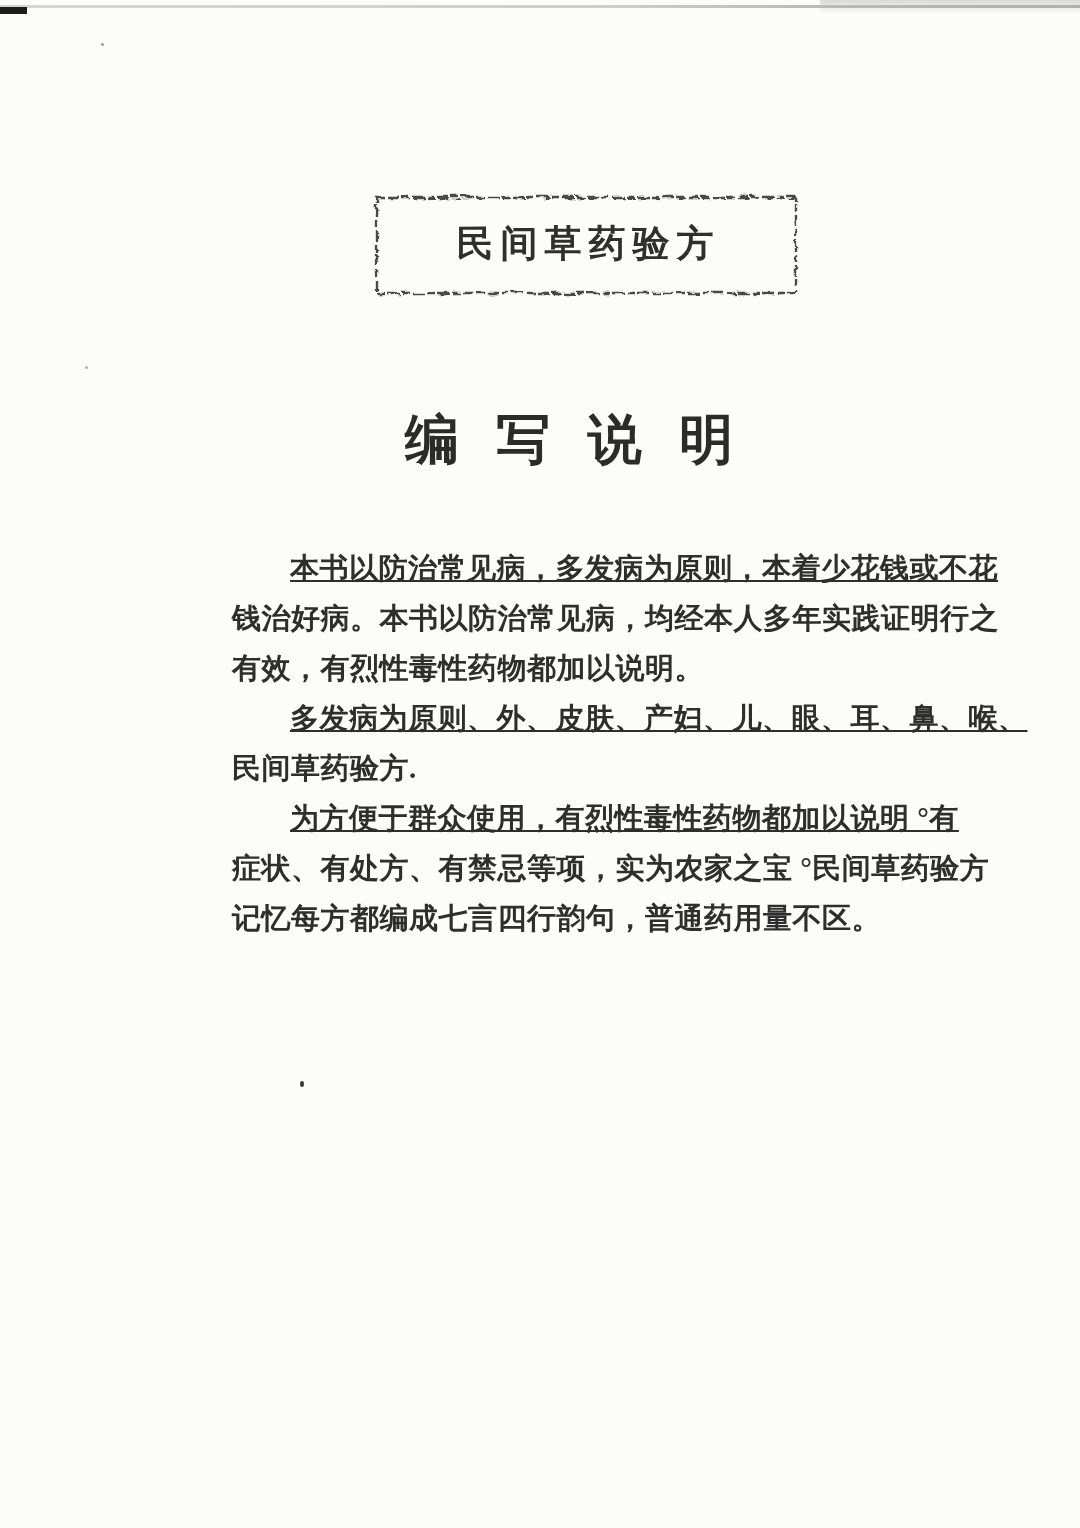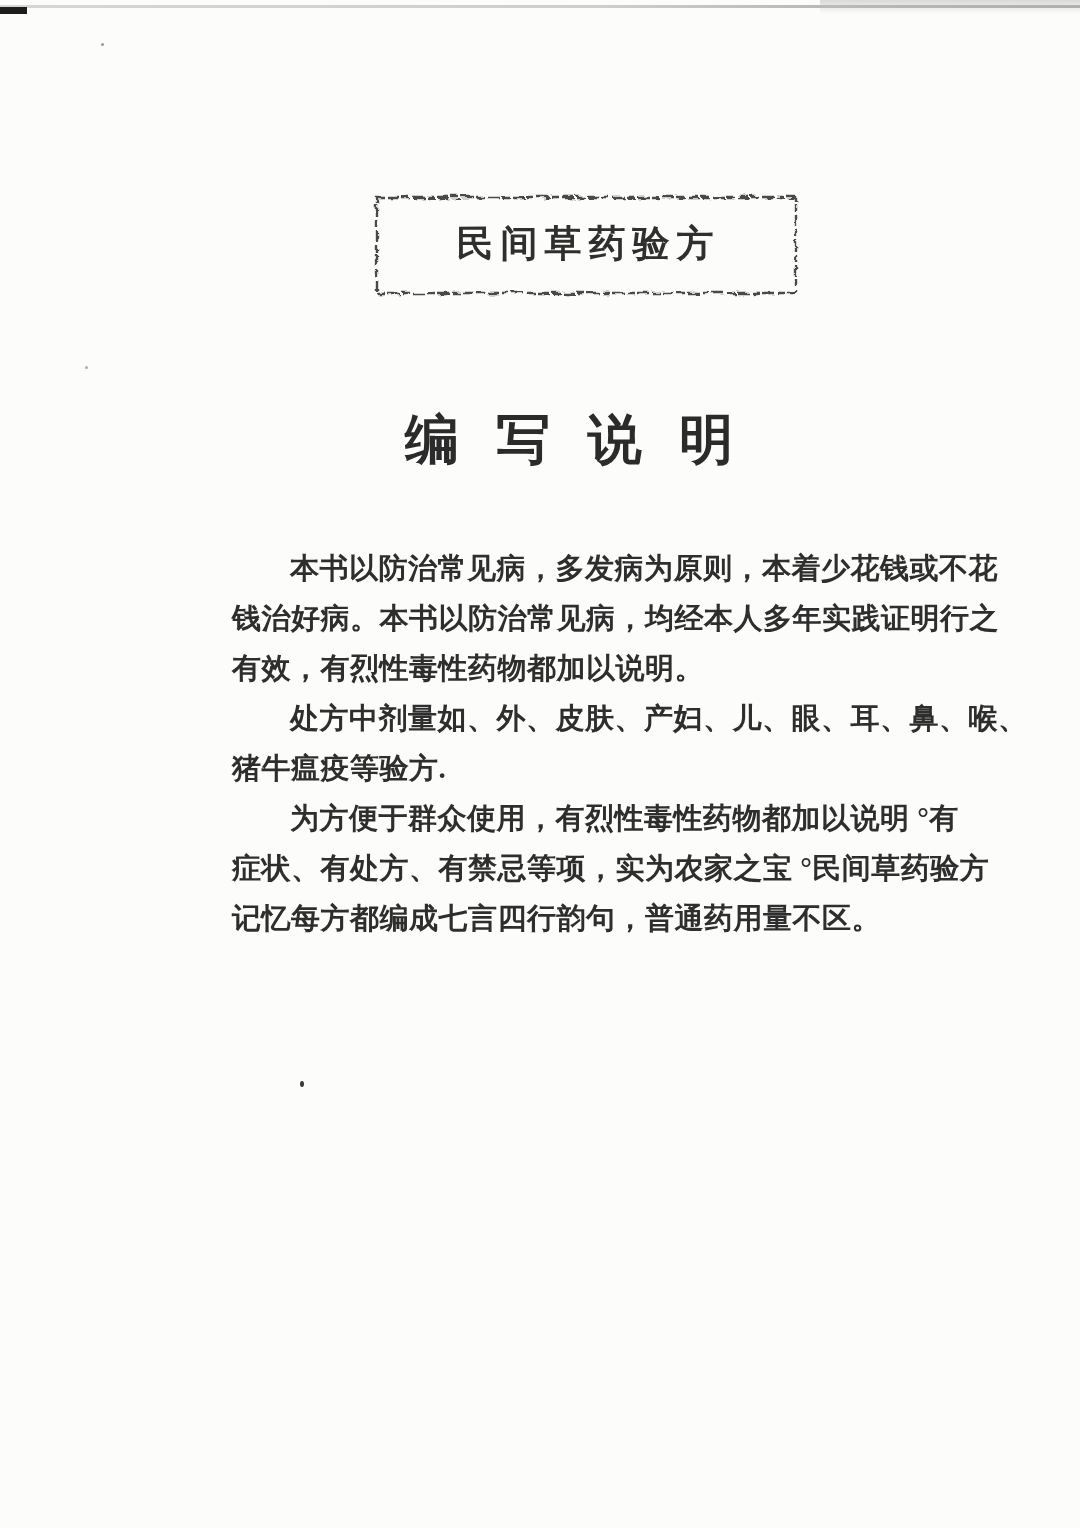--- a/index.html
+++ b/index.html
@@ -48,21 +48,21 @@
     color:#2b2b2b;white-space:pre;
   }
 
   
   .content{
     position:absolute;left:232px;top:543px;width:724px;
     font-size:29px;font-weight:600;line-height:50px;
     color:#2e2e2e;letter-spacing:0.5px;
   }
   .line{height:50px;white-space:nowrap;}
-  .line.indent{text-indent:58px;}
+  .line.indent{text-indent:58px;text-decoration:underline;}
 </style>
 </head>
 <body>
 
 <div class="scan-line-top"></div>
 <div class="scan-smudge-tr"></div>
 <div class="scan-dash"></div>
 <div class="speck s1"></div>
 <div class="speck s2"></div>
 <div class="speck s3"></div>
@@ -79,18 +79,18 @@
   </svg>
   <div class="title-text">民间草药验方</div>
 </div>
 
 <div class="heading">编 写 说 明</div>
 
 <div class="content">
   <div class="line indent">本书以防治常见病，多发病为原则，本着少花钱或不花</div>
   <div class="line">钱治好病。本书以防治常见病，均经本人多年实践证明行之</div>
   <div class="line">有效，有烈性毒性药物都加以说明。</div>
-  <div class="line indent">处方中剂量如、外、皮肤、产妇、儿、眼、耳、鼻、喉、</div>
-  <div class="line">猪牛瘟疫等验方.</div>
+  <div class="line indent">多发病为原则、外、皮肤、产妇、儿、眼、耳、鼻、喉、</div>
+  <div class="line">民间草药验方.</div>
   <div class="line indent">为方便于群众使用，有烈性毒性药物都加以说明 °有</div>
   <div class="line">症状、有处方、有禁忌等项，实为农家之宝 °民间草药验方</div>
   <div class="line">记忆每方都编成七言四行韵句，普通药用量不区。</div>
 </div>
 
 </body></html>

